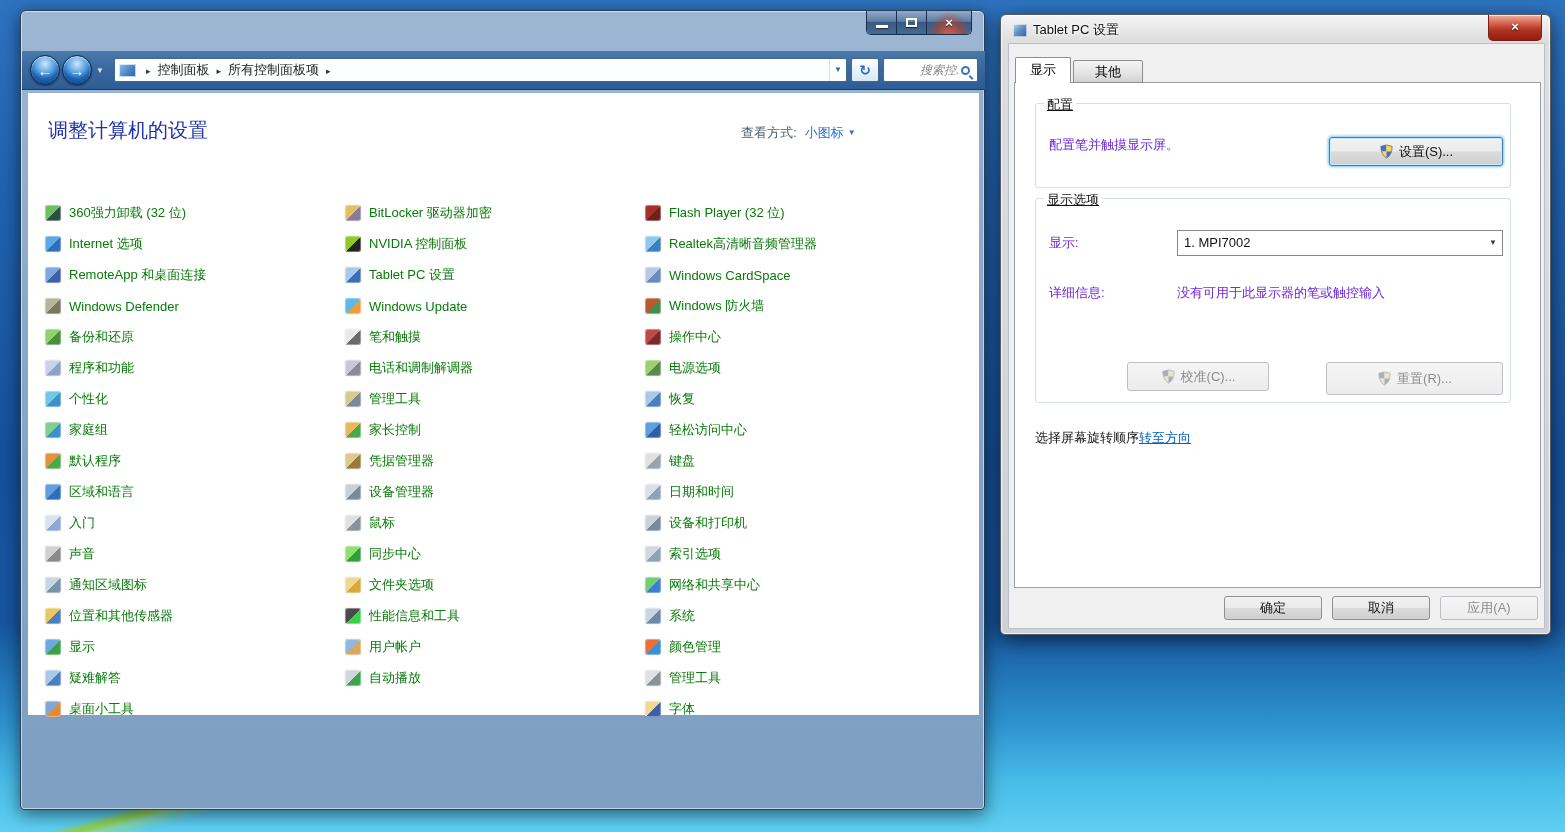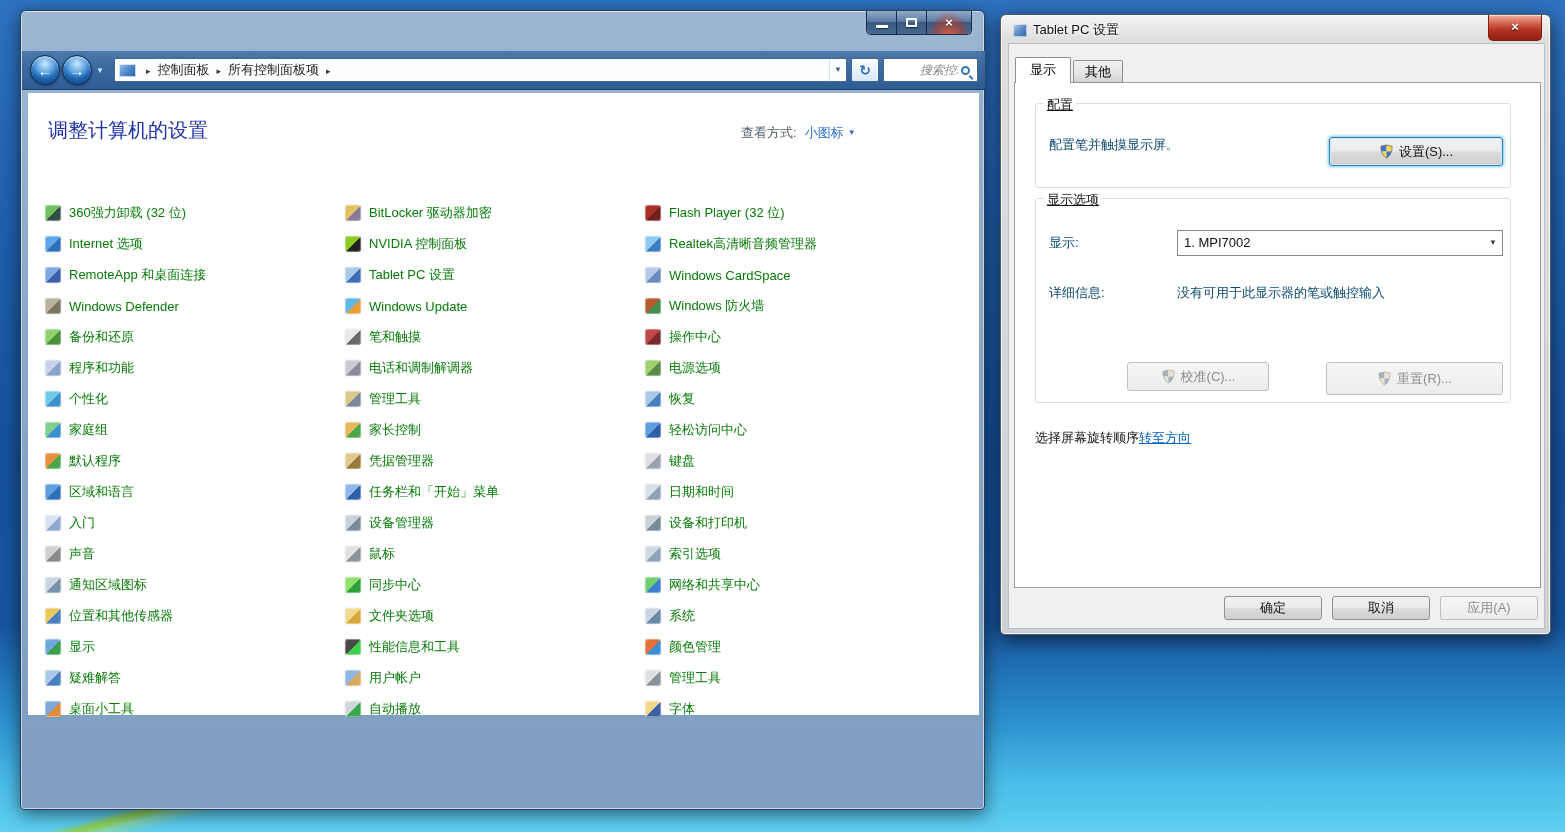--- a/index.html
+++ b/index.html
@@ -59,27 +59,27 @@
   .dlg-title{position:absolute;left:12px;top:6px;display:flex;align-items:center;gap:6px;font-size:13px;color:#101010;
     text-shadow:0 0 4px #fff,0 0 4px #fff;}
   .tabico{width:14px;height:13px;border-radius:2px;background:linear-gradient(135deg,#bcd4ee 0%,#5f8ec6 50%,#2c5c9e 100%);box-shadow:inset 0 0 0 1px rgba(255,255,255,.6);}
   .dlg-close{position:absolute;left:487px;top:0;width:54px;height:26px;border:1px solid #7c1f12;border-top:none;border-radius:0 0 5px 5px;
     background:linear-gradient(180deg,#efb3a1 0%,#d2604b 35%,#b23322 60%,#911e10 100%);
     color:#fff;font-size:13px;font-weight:bold;text-align:center;line-height:24px;text-shadow:0 1px 2px rgba(0,0,0,.7);
     box-shadow:inset 0 1px 0 rgba(255,255,255,.6);}
   .dlg-client{position:absolute;left:7px;top:28px;width:537px;height:586px;background:#f0f0f0;border:1px solid #b9bfc4;border-radius:1px;}
   .tab{position:absolute;font-size:13px;text-align:center;border:1px solid #8c8f94;border-radius:2px 2px 0 0;}
   .tab.active{left:6px;top:13px;width:56px;height:26px;background:#fff;border-bottom:none;line-height:24px;z-index:2;}
-  .tab.idle{left:64px;top:16px;width:50px;height:23px;background:linear-gradient(180deg,#f4f4f4,#e3e3e3 60%,#d2d2d2);line-height:21px;z-index:1;}
+  .tab.idle{left:64px;top:16px;width:70px;height:23px;background:linear-gradient(180deg,#f4f4f4,#e3e3e3 60%,#d2d2d2);line-height:21px;z-index:1;}
   .tabpage{position:absolute;left:5px;top:38px;width:527px;height:506px;background:#fff;border:1px solid #9aa0a5;z-index:0;}
   .group{position:absolute;border:1px solid #d5dfe5;border-radius:3px;}
   .group .glabel{position:absolute;top:-8px;left:8px;background:#fff;padding:0 3px;font-size:13px;color:#111;text-decoration:underline;}
   .g1{left:20px;top:20px;width:476px;height:85px;}
   .g2{left:20px;top:115px;width:476px;height:205px;}
-  .gtext{position:absolute;font-size:13px;color:#0c4a6e;white-space:nowrap;}
+  .gtext{position:absolute;font-size:13px;color:#6d28d9;white-space:nowrap;}
   .btn{position:absolute;display:flex;align-items:center;justify-content:center;gap:5px;font-size:13px;color:#111;
     border:1px solid #8e9094;border-radius:3px;
     background:linear-gradient(180deg,#f2f2f2 0%,#ebebeb 48%,#dbdbdb 52%,#cfcfcf 100%);}
   .btn.focus{border-color:#3c7fb1;box-shadow:0 0 3px 1px #74c6f0, inset 0 0 0 1px #cfe9f8;}
   .btn.disabled{background:linear-gradient(180deg,#f5f5f5,#ececec);border-color:#bcc0c4;color:#8d8d8d;}
   .btn.disabled svg{filter:grayscale(.65) opacity(.5);}
   .combo{position:absolute;left:141px;top:31px;width:326px;height:26px;background:#fff;border:1px solid #85898d;
     font-size:13px;color:#111;line-height:24px;padding-left:6px;}
   .combo .arrow{position:absolute;right:0;top:0;width:18px;height:24px;text-align:center;font-size:8px;line-height:24px;color:#3c3c3c;}
   .rotline{position:absolute;left:20px;top:346px;font-size:13px;color:#111;}
@@ -235,24 +235,20 @@
             <span class="ico" style="background: linear-gradient(135deg, rgb(217, 201, 143) 0%, rgb(217, 201, 143) 52%, rgb(122, 138, 154) 52%, rgb(122, 138, 154) 100%);"></span>
             <span class="lbl">管理工具</span>
           </div>
           <div class="cpl-item">
             <span class="ico" style="background: linear-gradient(135deg, rgb(232, 184, 95) 0%, rgb(232, 184, 95) 52%, rgb(74, 168, 74) 52%, rgb(74, 168, 74) 100%);"></span>
             <span class="lbl">家长控制</span>
           </div>
           <div class="cpl-item">
             <span class="ico" style="background: linear-gradient(135deg, rgb(224, 201, 143) 0%, rgb(224, 201, 143) 52%, rgb(154, 122, 58) 52%, rgb(154, 122, 58) 100%);"></span>
             <span class="lbl">凭据管理器</span>
-          </div>
-          <div class="cpl-item">
-            <span class="ico" style="background: linear-gradient(135deg, rgb(143, 184, 232) 0%, rgb(143, 184, 232) 52%, rgb(47, 95, 168) 52%, rgb(47, 95, 168) 100%);"></span>
-            <span class="lbl">任务栏和「开始」菜单</span>
           </div>
           <div class="cpl-item">
             <span class="ico" style="background: linear-gradient(135deg, rgb(201, 210, 217) 0%, rgb(201, 210, 217) 52%, rgb(122, 138, 154) 52%, rgb(122, 138, 154) 100%);"></span>
             <span class="lbl">设备管理器</span>
           </div>
           <div class="cpl-item">
             <span class="ico" style="background: linear-gradient(135deg, rgb(224, 224, 224) 0%, rgb(224, 224, 224) 52%, rgb(138, 146, 154) 52%, rgb(138, 146, 154) 100%);"></span>
             <span class="lbl">鼠标</span>
           </div>
           <div class="cpl-item">

